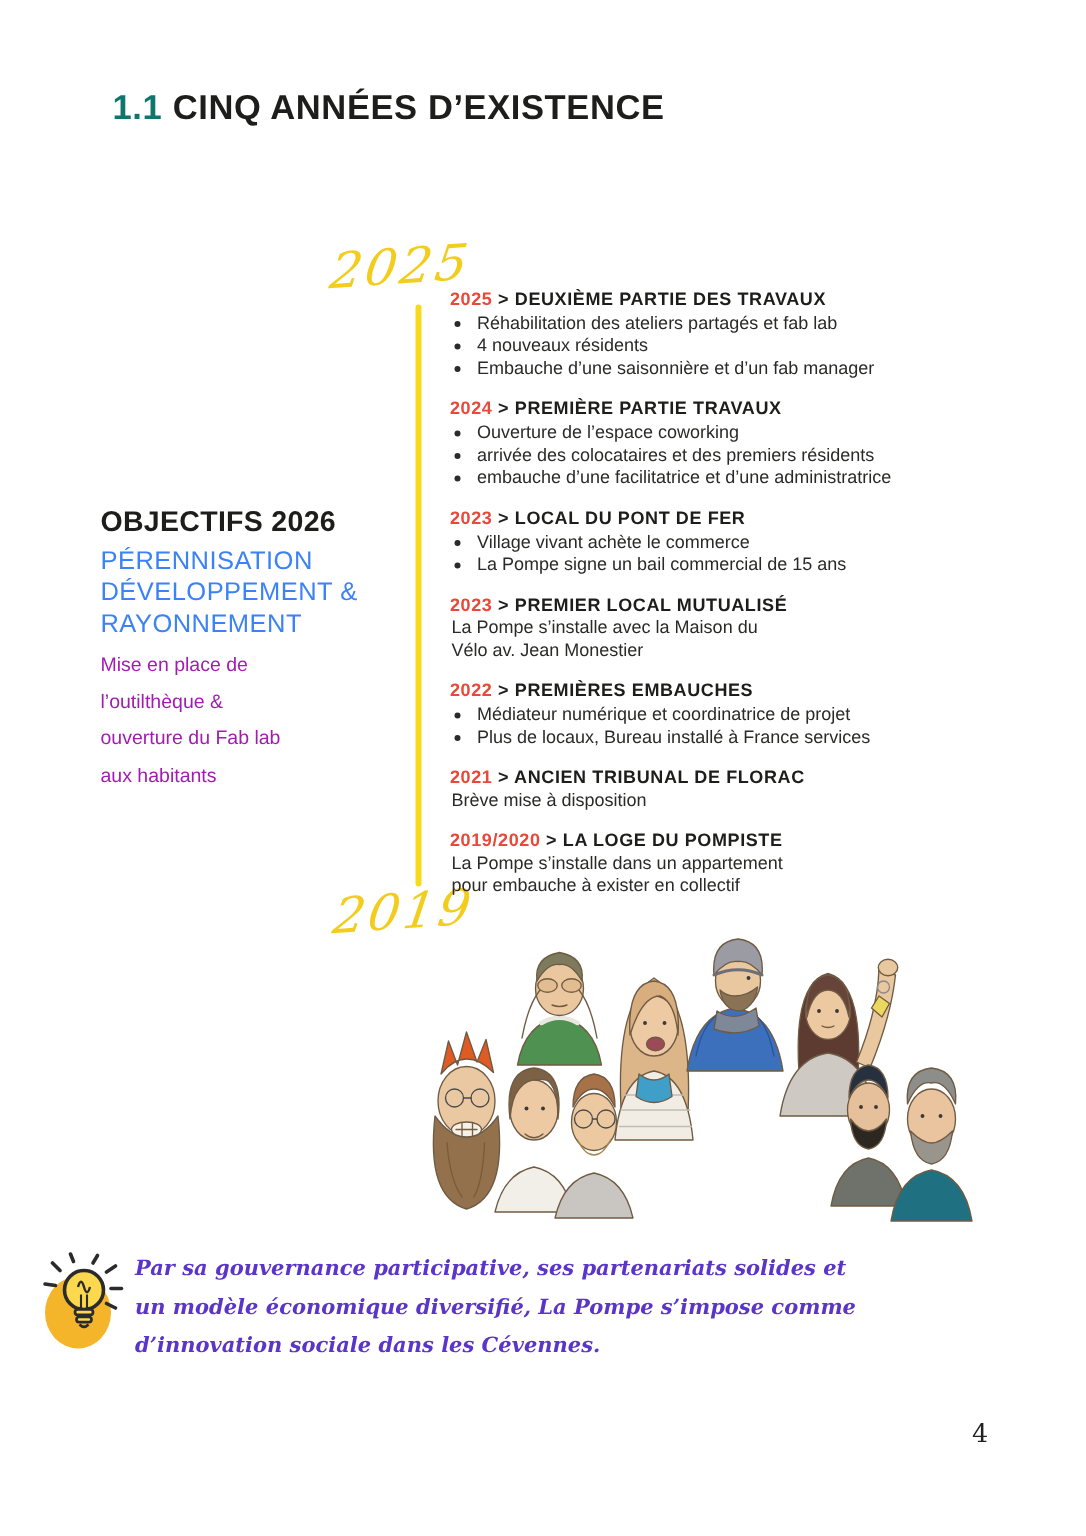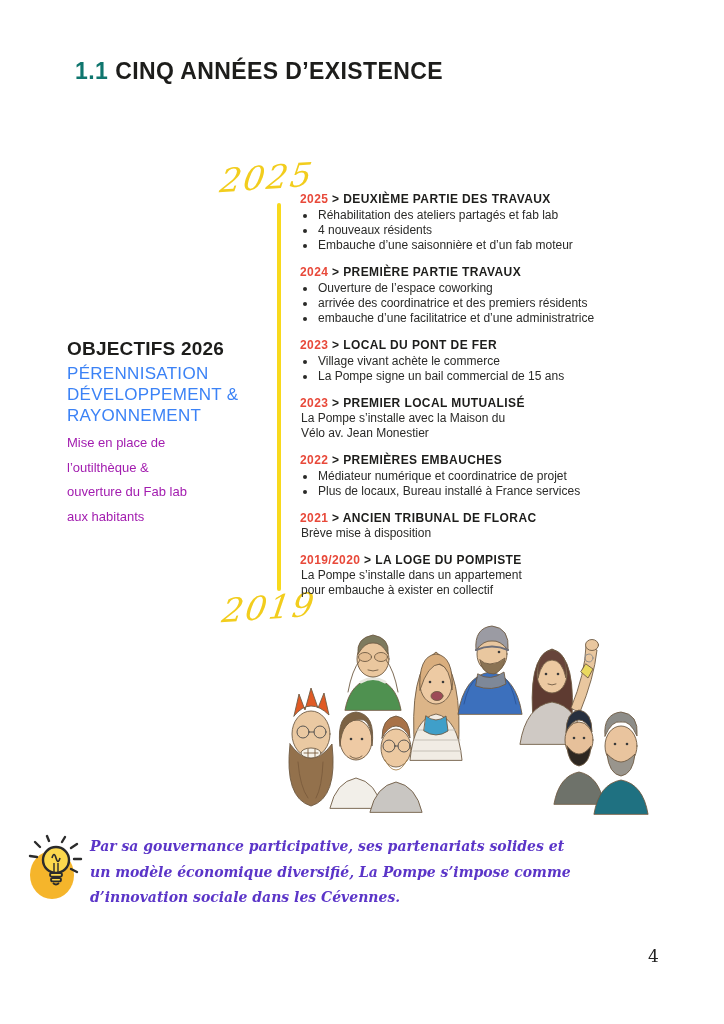--- a/index.html
+++ b/index.html
@@ -60,28 +60,28 @@
   <div class="hand-year hand-bottom">2019</div>
 
   <div class="tl-line"></div>
 
   <div class="entries">
       <div class="entry">
         <div class="entry-head"><span class="yr">2025</span><span> &gt; </span><span>DEUXIÈME PARTIE DES TRAVAUX</span></div>
         <ul>
           <li>Réhabilitation des ateliers partagés et fab lab</li>
           <li>4 nouveaux résidents</li>
-          <li>Embauche d’une saisonnière et d’un fab moteur</li>
+          <li>Embauche d’une saisonnière et d’un fab manager</li>
         </ul>
       </div>
       <div class="entry">
         <div class="entry-head"><span class="yr">2024</span><span> &gt; </span><span>PREMIÈRE PARTIE TRAVAUX</span></div>
         <ul>
           <li>Ouverture de l’espace coworking</li>
-          <li>arrivée des coordinatrice et des premiers résidents</li>
+          <li>arrivée des colocataires et des premiers résidents</li>
           <li>embauche d’une facilitatrice et d’une administratrice</li>
         </ul>
       </div>
       <div class="entry">
         <div class="entry-head"><span class="yr">2023</span><span> &gt; </span><span>LOCAL DU PONT DE FER</span></div>
         <ul>
           <li>Village vivant achète le commerce</li>
           <li>La Pompe signe un bail commercial de 15 ans</li>
         </ul>
       </div>

